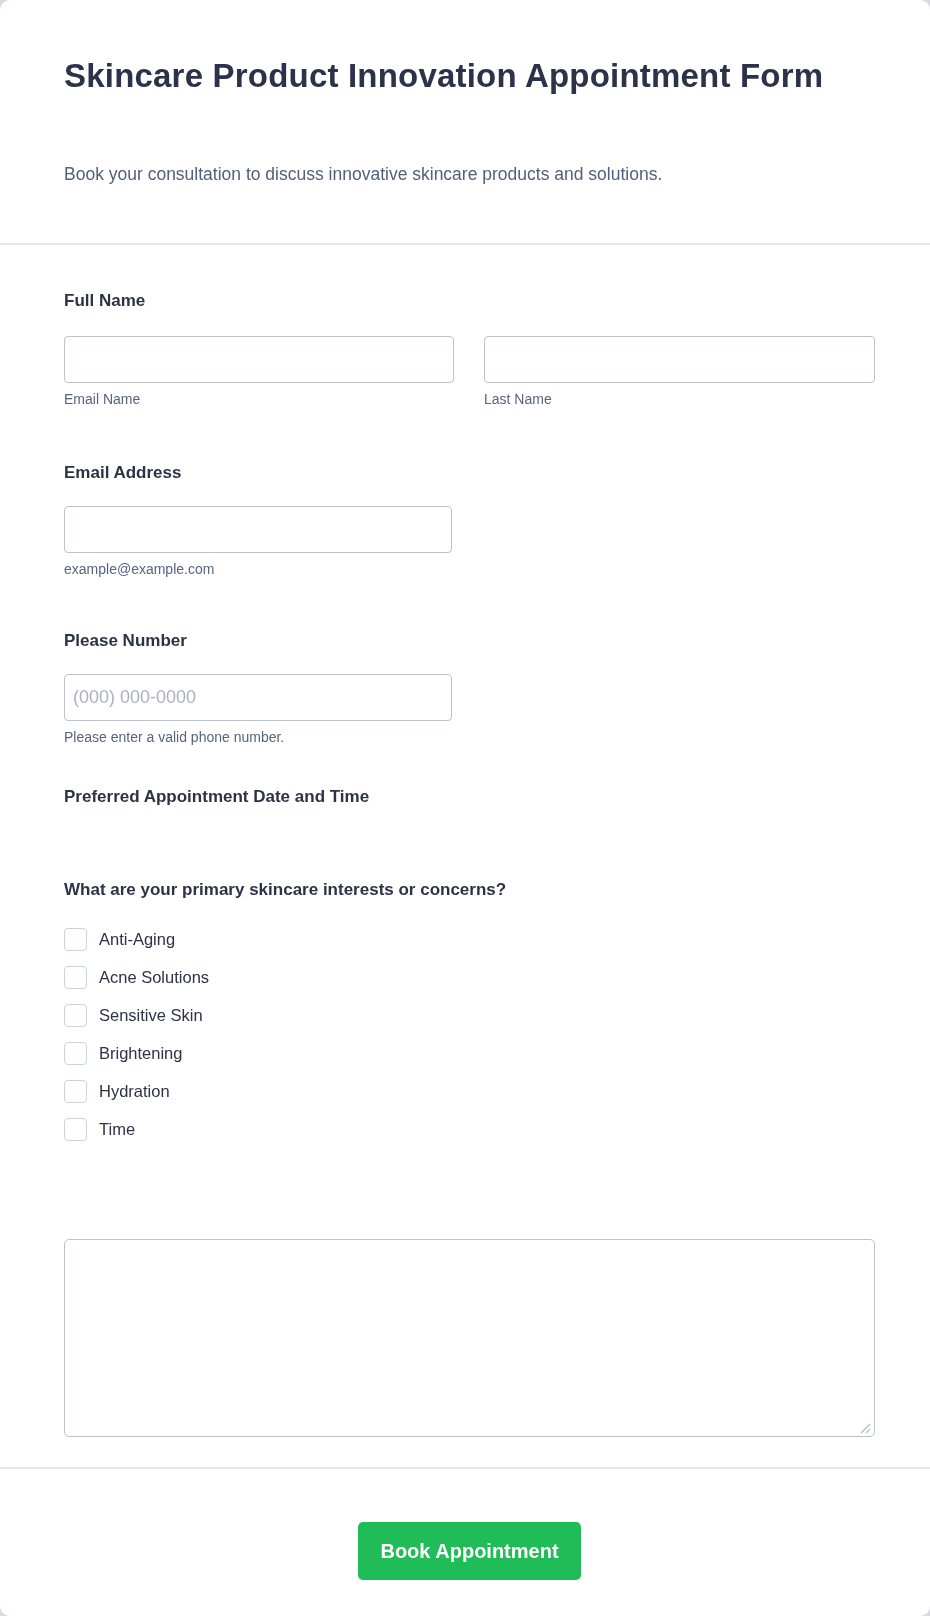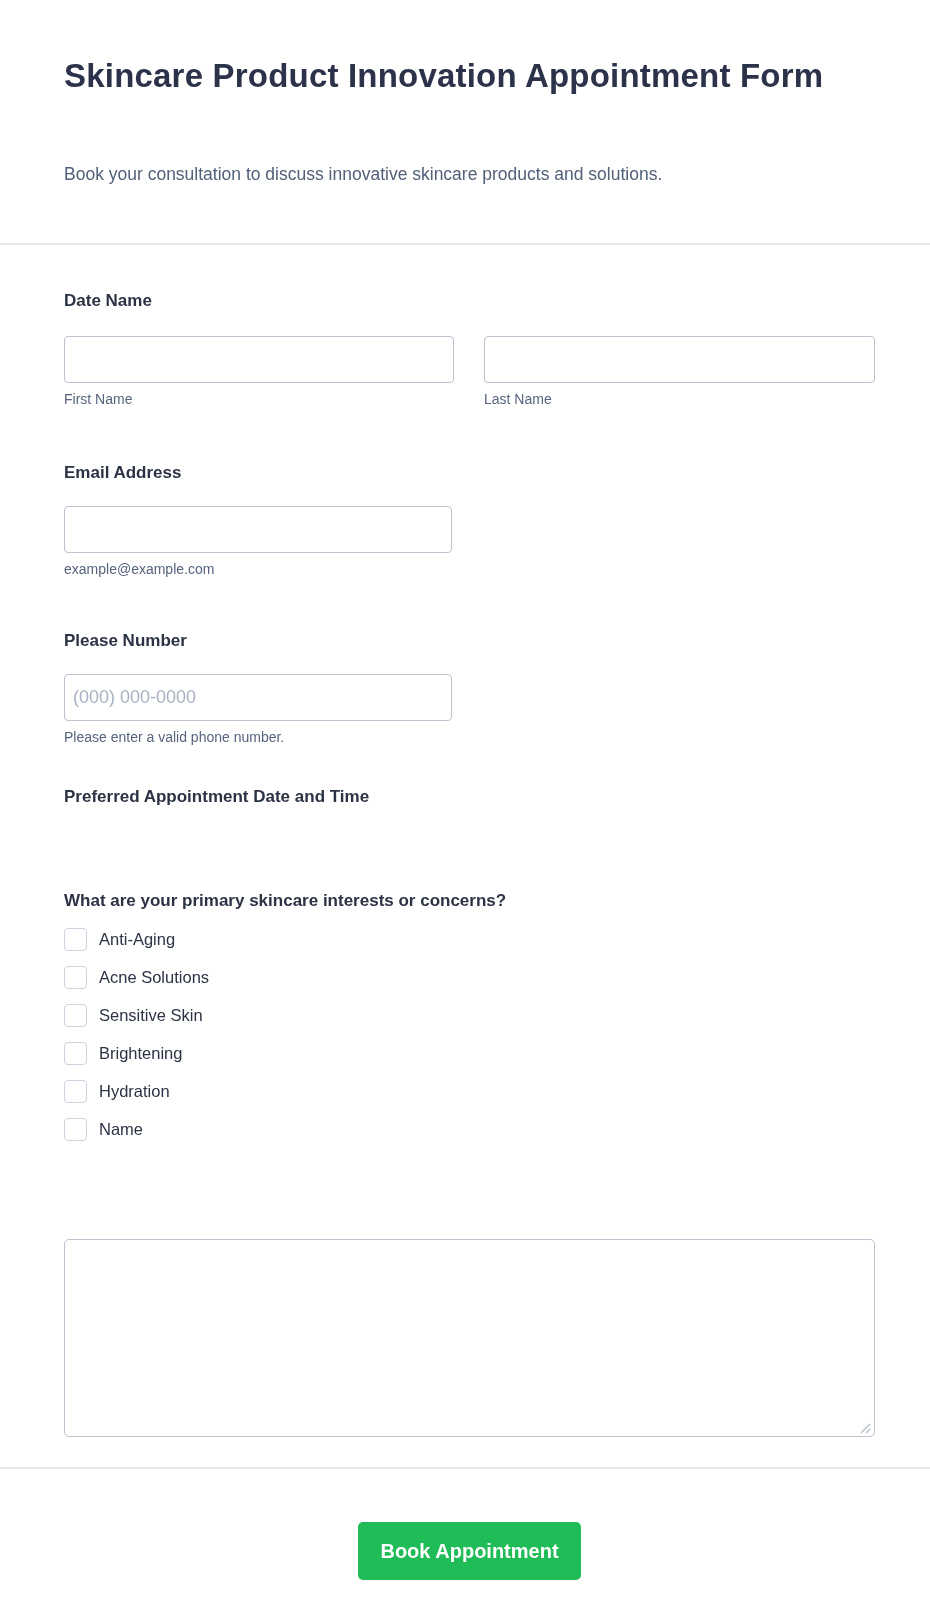--- a/index.html
+++ b/index.html
@@ -14,21 +14,21 @@
     margin: 0 auto;
     background: #d9dbe1;
     overflow: hidden;
   }
   .card {
     position: absolute;
     left: 0; top: 0;
     width: 930px;
     height: 1616px;
     background: #ffffff;
-    border-radius: 0;
+    border-radius: 10px;
   }
   .abs { position: absolute; }
 
   .form-title {
     left: 64px; top: 48px; width: 812px;
     font-size: 33px; line-height: 55px; font-weight: 700;
     color: #2b3249;
     letter-spacing: 0.2px;
   }
   .form-subtitle {
@@ -117,37 +117,37 @@
 </head>
 <body>
 
 <div class="viewport">
   <div class="card">
 
     <h1 class="abs form-title">Skincare Product Innovation Appointment Form</h1>
     <div class="abs form-subtitle">Book your consultation to discuss innovative skincare products and solutions.</div>
     <div class="abs divider divider-top"></div>
 
-    <div class="abs field-label" style="left:64px; top:290px;">Date Name</div>
+    <div class="abs field-label" style="left:64px; top:290px;">Full Name</div>
     <input type="text" class="abs text-input" style="left: 64px; top: 336px; width: 390px;">
     <input type="text" class="abs text-input" style="left: 484px; top: 336px; width: 391px;">
-    <div class="abs sub-label" style="left:64px; top:391px;">First Name</div>
+    <div class="abs sub-label" style="left:64px; top:391px;">Email Name</div>
     <div class="abs sub-label" style="left:484px; top:391px;">Last Name</div>
 
     <div class="abs field-label" style="left:64px; top:462px;">Email Address</div>
     <input type="text" class="abs text-input" style="left: 64px; top: 506px; width: 388px;">
     <div class="abs sub-label" style="left:64px; top:561px;">example@example.com</div>
 
     <div class="abs field-label" style="left:64px; top:630px;">Please Number</div>
     <input type="text" class="abs text-input" style="left: 64px; top: 674px; width: 388px; padding-left: 8px;" placeholder="(000) 000-0000">
     <div class="abs sub-label" style="left:64px; top:729px;">Please enter a valid phone number.</div>
 
     <div class="abs field-label" style="left:64px; top:786px;">Preferred Appointment Date and Time</div>
 
-    <div class="abs field-label" style="left:64px; top:879px;margin-top:11px;">What are your primary skincare interests or concerns?</div>
+    <div class="abs field-label" style="left:64px; top:879px;">What are your primary skincare interests or concerns?</div>
     <div class="abs checkbox-group">
       <div class="checkbox-row">
         <span class="checkbox-box"></span>
         <span class="checkbox-label">Anti-Aging</span>
       </div>
       <div class="checkbox-row">
         <span class="checkbox-box"></span>
         <span class="checkbox-label">Acne Solutions</span>
       </div>
       <div class="checkbox-row">
@@ -157,21 +157,21 @@
       <div class="checkbox-row">
         <span class="checkbox-box"></span>
         <span class="checkbox-label">Brightening</span>
       </div>
       <div class="checkbox-row">
         <span class="checkbox-box"></span>
         <span class="checkbox-label">Hydration</span>
       </div>
       <div class="checkbox-row">
         <span class="checkbox-box"></span>
-        <span class="checkbox-label">Name</span>
+        <span class="checkbox-label">Time</span>
       </div>
     </div>
 
     <textarea class="abs textarea-input" style=""></textarea>
     <svg class="abs resize-handle" viewBox="0 0 14 14" width="14" height="14">
       <line x1="4" y1="13" x2="13" y2="4" stroke="#b9bfcc" stroke-width="1.5"></line>
       <line x1="9" y1="13" x2="13" y2="9" stroke="#b9bfcc" stroke-width="1.5"></line>
     </svg>
 
     <div class="abs divider divider-bottom"></div>

